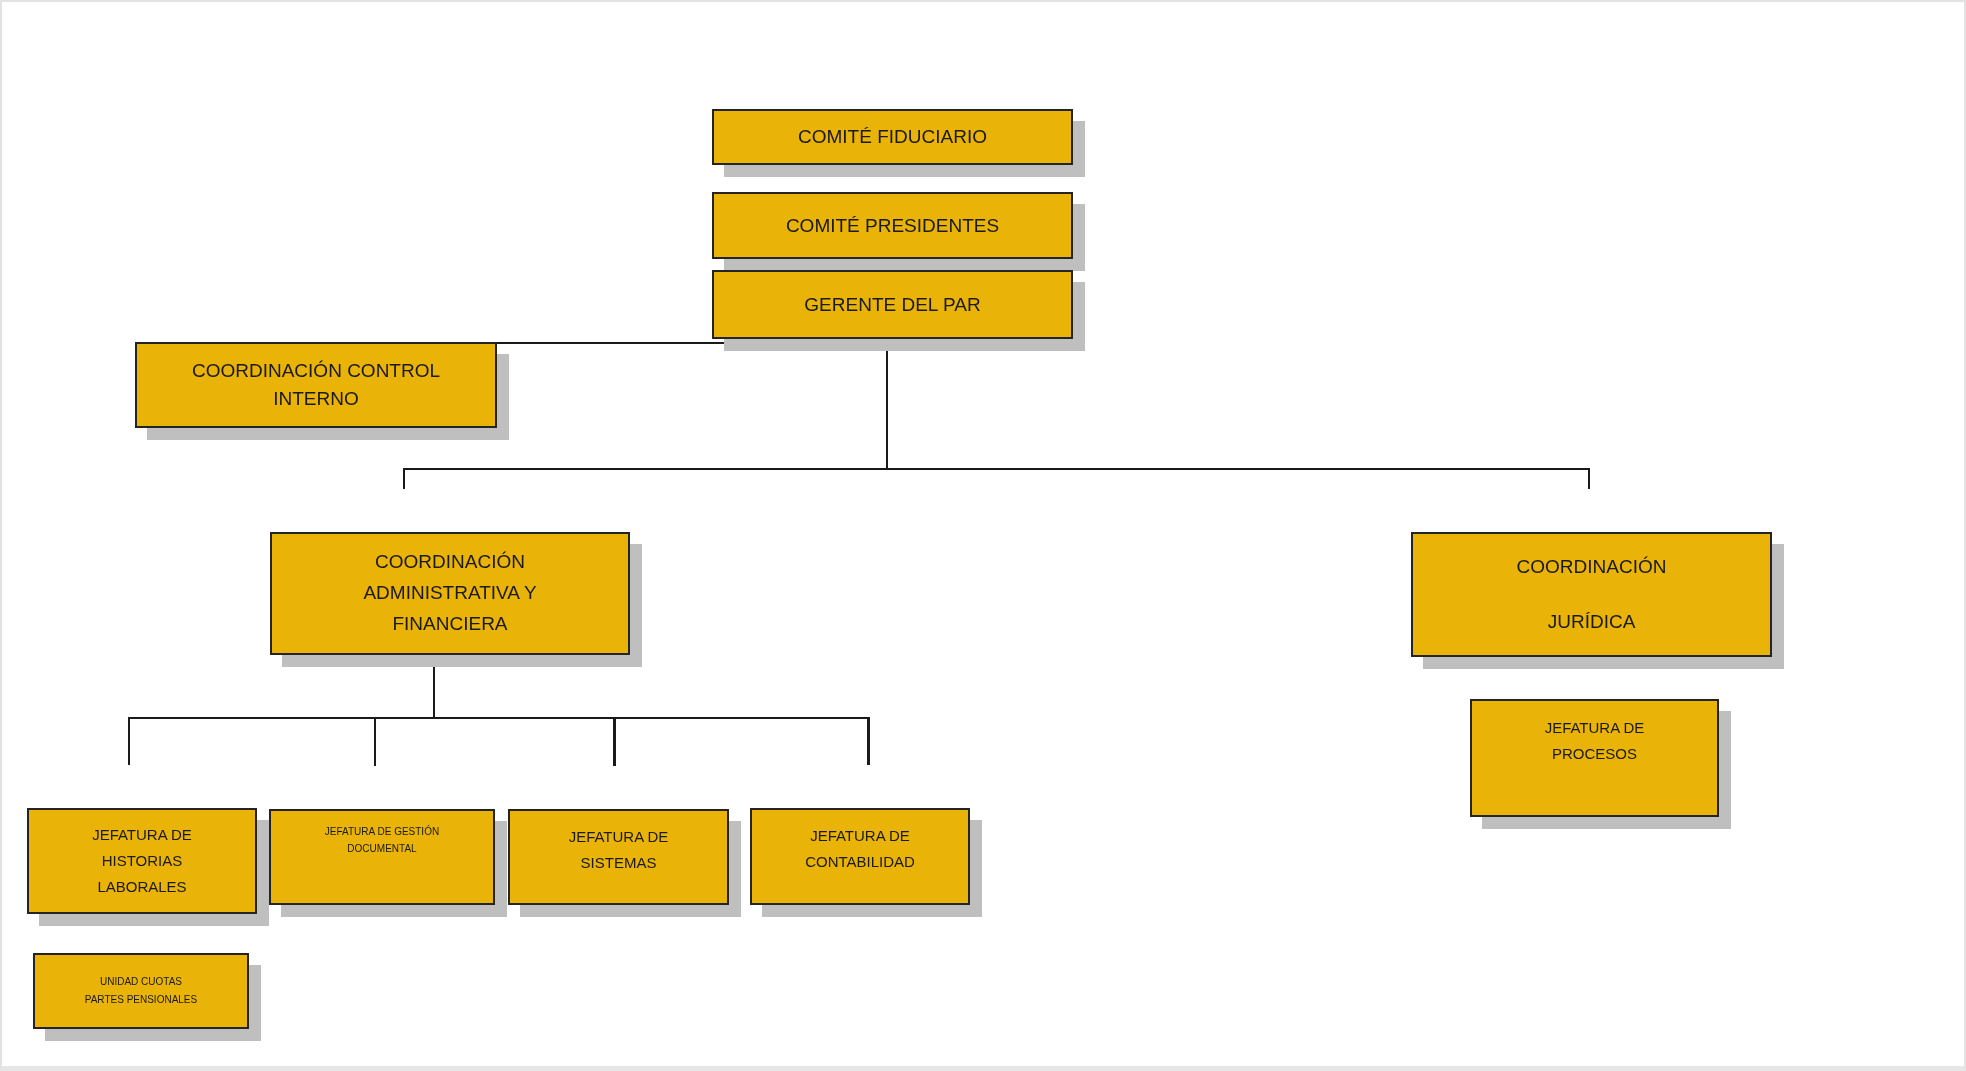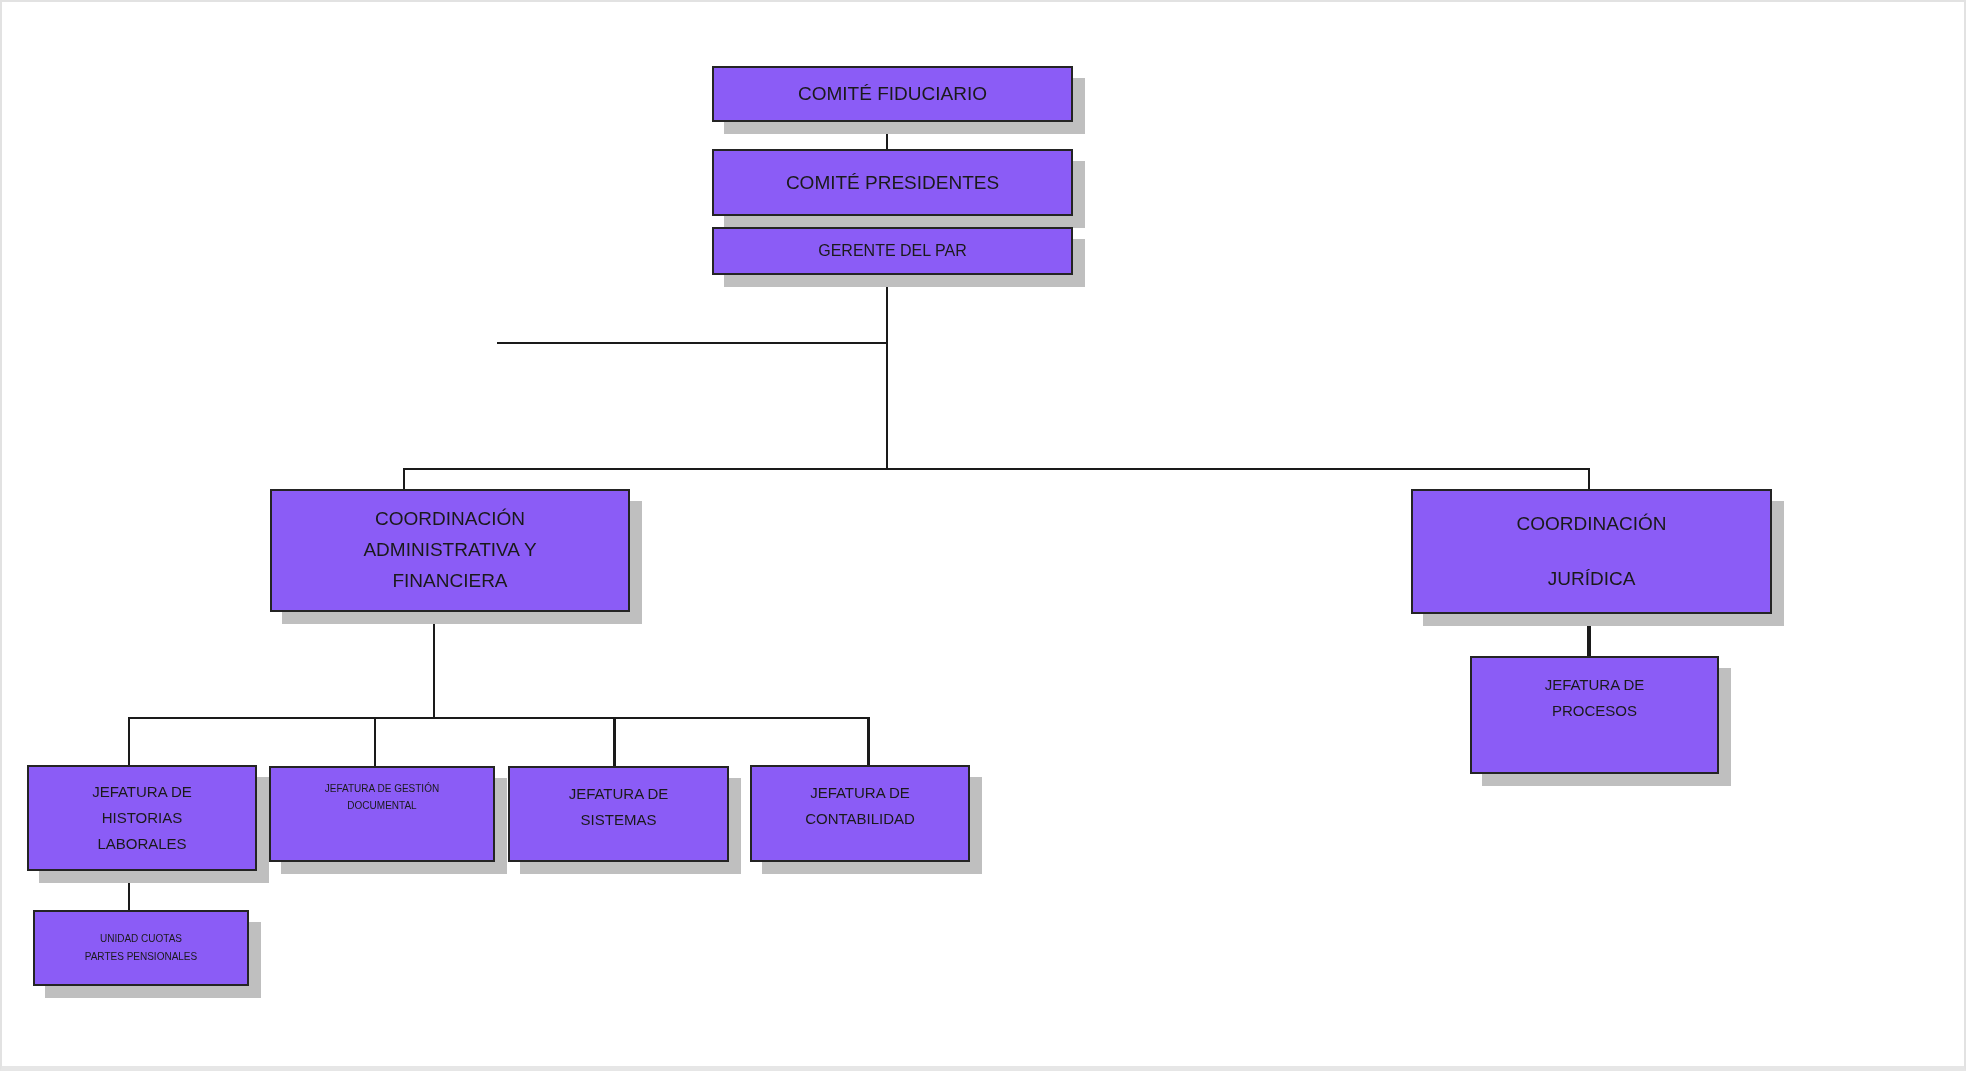--- a/index.html
+++ b/index.html
@@ -14,42 +14,43 @@
     height: 1071px;
     background: #ffffff;
     border: 2px solid #e2e2e2;
     border-bottom: 5px solid #e6e6e6;
     box-sizing: border-box;
     overflow: hidden;
   }
   .node {
     position: absolute;
     box-sizing: border-box;
-    background: #8b5cf6;
+    background: #eab308;
     border: 2px solid #242424;
     box-shadow: 12px 12px 0 0 #bfbfbf;
     color: #1a1a1a;
     display: flex;
     align-items: center;
     justify-content: center;
     text-align: center;
     white-space: pre-line;
     line-height: 1.45;
+    margin-top: 43px;
   }
   .node.top-align {
     align-items: flex-start;
   }
   .line {
     position: absolute;
     background: #1a1a1a;
   }
   
   #n-fiduciario   { left: 710px;  top: 64px;  width: 361px; height: 56px;  font-size: 19px; }
   #n-presidentes  { left: 710px;  top: 147px; width: 361px; height: 67px;  font-size: 19px; }
-  #n-gerente      { left: 710px;  top: 225px; width: 361px; height: 48px;  font-size: 16px; }
+  #n-gerente      { left: 710px;  top: 225px; width: 361px; height: 69px;  font-size: 19px; }
   #n-control      { left: 133px;  top: 297px; width: 362px; height: 86px;  font-size: 19px; line-height: 1.5; }
   #n-admin        { left: 268px;  top: 487px; width: 360px; height: 123px; font-size: 19px; line-height: 1.62; }
   #n-juridica     { left: 1409px; top: 487px; width: 361px; height: 125px; font-size: 19px; line-height: 1.45; }
   #n-procesos     { left: 1468px; top: 654px; width: 249px; height: 118px; font-size: 15px; padding-top: 14px; line-height: 1.7; }
   #n-historias    { left: 25px;   top: 763px; width: 230px; height: 106px; font-size: 15px; line-height: 1.75; }
   #n-gestion      { left: 267px;  top: 764px; width: 226px; height: 96px;  font-size: 10px; padding-top: 12px; line-height: 1.7; }
   #n-sistemas     { left: 506px;  top: 764px; width: 221px; height: 96px;  font-size: 15px; padding-top: 13px; line-height: 1.75; }
   #n-contabilidad { left: 748px;  top: 763px; width: 220px; height: 97px;  font-size: 15px; padding-top: 13px; line-height: 1.75; }
   #n-unidad       { left: 31px;   top: 908px; width: 216px; height: 76px;  font-size: 10px; line-height: 1.85; }
 </style>
@@ -73,20 +74,22 @@
   <div class="line" style="left:865px; top:715px; width:3px; height:48px;"></div>
   <div class="line" style="left:126px; top:869px; width:2px; height:39px;"></div>
   <div class="line" style="left:1585px; top:612px; width:4px; height:42px;"></div>
 
   <div class="node" id="n-fiduciario">COMITÉ FIDUCIARIO</div>
 
   <div class="node" id="n-presidentes">COMITÉ PRESIDENTES</div>
 
   <div class="node" id="n-gerente">GERENTE DEL PAR</div>
 
+  <div class="node" id="n-control">COORDINACIÓN CONTROL
+INTERNO</div>
 
   <div class="node" id="n-admin">COORDINACIÓN
 ADMINISTRATIVA Y
 FINANCIERA</div>
 
   <div class="node" id="n-juridica">COORDINACIÓN
 
 JURÍDICA</div>
 
   <div class="node top-align" id="n-procesos">JEFATURA DE

